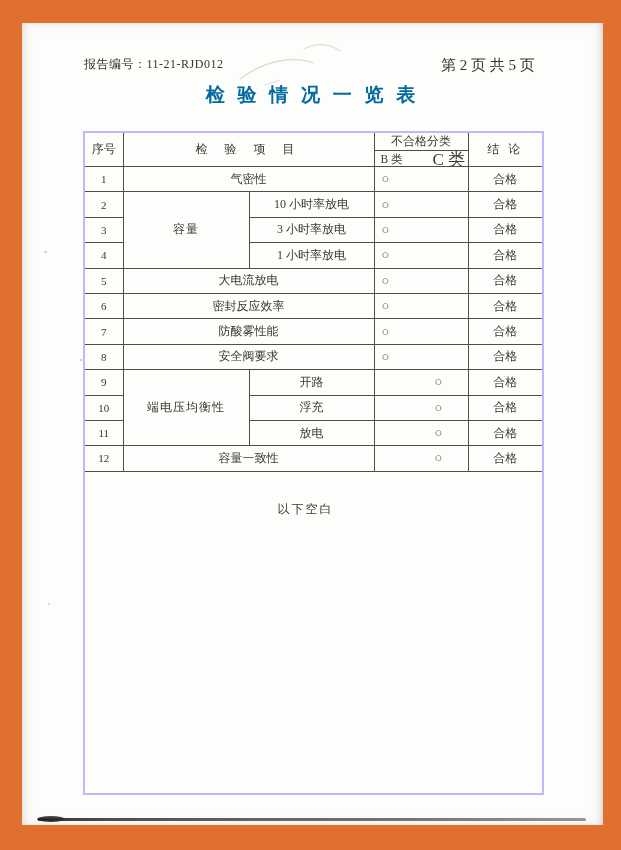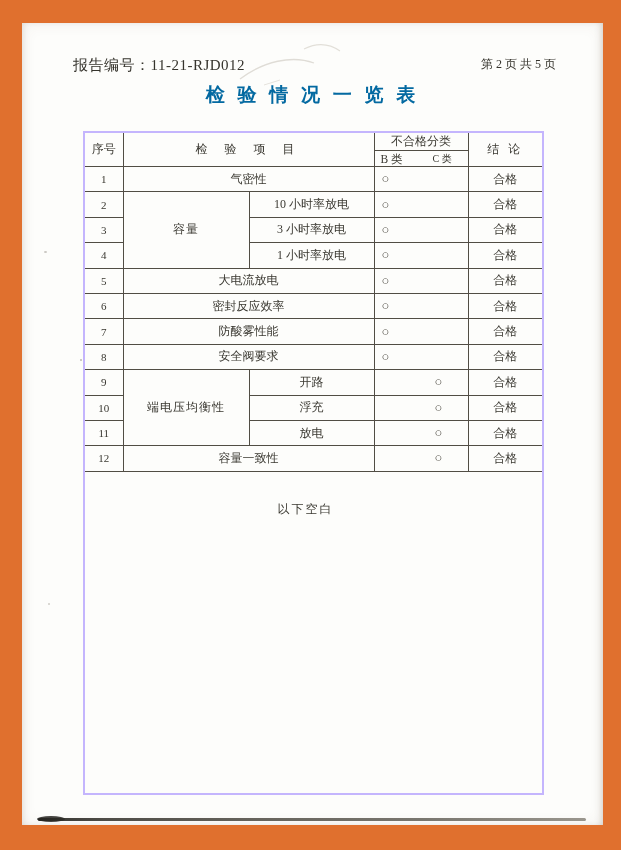--- a/index.html
+++ b/index.html
@@ -12,22 +12,22 @@
     color: #35332c;
   }
   .paper {
     position: absolute; left: 22px; top: 23px;
     width: 581px; height: 802px;
     background: #fdfdfb;
     box-shadow: inset 0 0 16px rgba(95,75,50,.07),
                 inset -5px 0 7px -4px rgba(110,90,70,.28),
                 inset 5px 0 7px -4px rgba(110,90,70,.16);
   }
-  .report-line { position: absolute; left: 51px; top: 33px; font-size: 15px; letter-spacing: .5px; white-space: nowrap; }
-  .page-indicator { position: absolute; left: 419px; top: 33px; font-size: 12px; white-space: nowrap; margin-left: 40px; }
+  .report-line { position: absolute; left: 62px; top: 33px; font-size: 12px; letter-spacing: .5px; white-space: nowrap; }
+  .page-indicator { position: absolute; left: 419px; top: 33px; font-size: 15px; white-space: nowrap; }
   .doc-title {
     position: absolute; left: 0; top: 59px; width: 100%;
     text-align: center; font-size: 19px; font-weight: bold;
     letter-spacing: 4px; color: #0369a1;
   }
   table.insp {
     position: absolute; left: 61px; top: 108px;
     width: 459px; table-layout: fixed;
     border-collapse: collapse;
     border: 2px solid #c4b5fd;
@@ -39,21 +39,21 @@
     text-align: center; vertical-align: middle;
     color: #3a3831;
     overflow: hidden; white-space: nowrap;
   }
   .h-top th { height: 16px; }
   .h-bot th { height: 15px; }
   th.item-h { letter-spacing: 7px; margin-top: 48px; }
   th.concl-h { letter-spacing: 3px; margin-top: 40px; }
   th.bc-split { position: relative; text-decoration: underline; }
   .bc-b-label { position: absolute; left: 6px; top: 50%; transform: translateY(-50%); font-size: 11.5px; }
-  .bc-c-label { position: absolute; left: 58px; top: 50%; transform: translateY(-50%); font-size: 10px; }
+  .bc-c-label { position: absolute; left: 58px; top: 50%; transform: translateY(-50%); font-size: 17px; }
   tr.data { height: 25.4px; }
   td.c-no { font-size: 11px; }
   td.c-group { letter-spacing: 1px; }
   td.c-bc { position: relative; }
   .mk { position: absolute; top: 50%; transform: translateY(-50%); font-size: 13px; color: #45423a; }
   .mk.b { left: 7px; }
   .mk.c { left: 60px; }
   td.c-blank {
     height: 292px; vertical-align: top; padding-top: 29px;
   }

